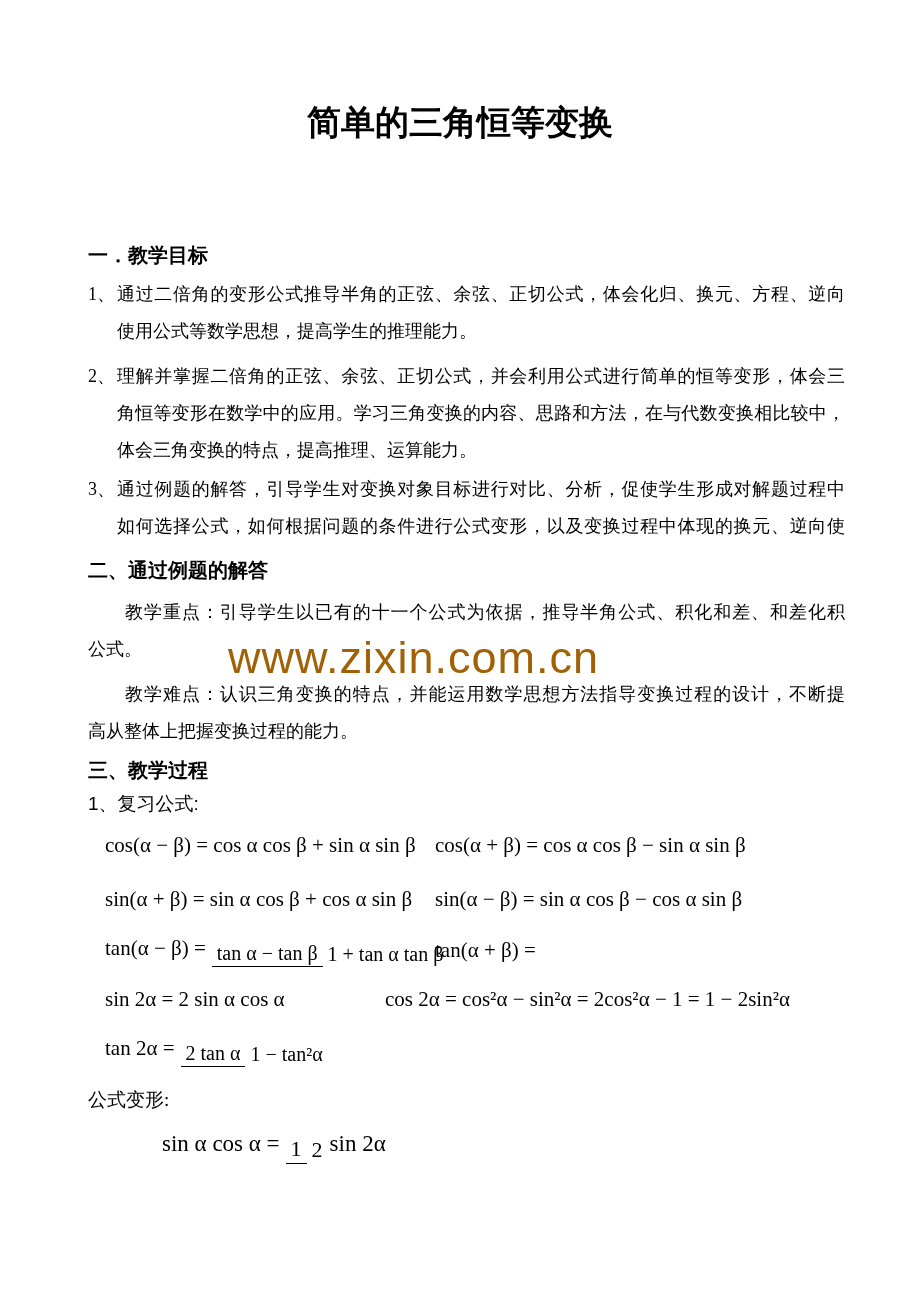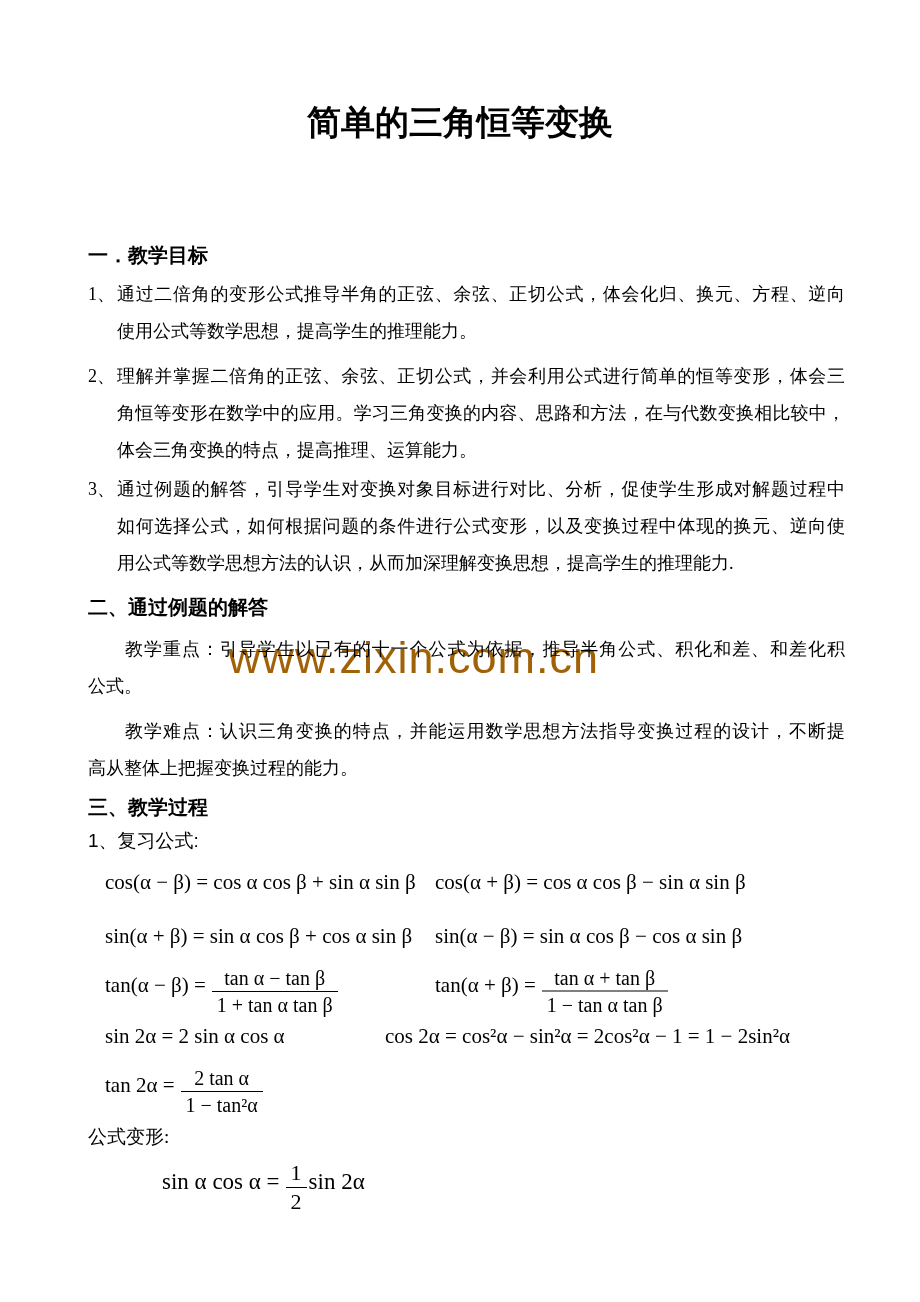--- a/index.html
+++ b/index.html
@@ -78,21 +78,21 @@
   .row-b { margin-top: 14px; }
   .row-c { margin-top: 2px; height: 56px; display: flex; align-items: center; }
   .row-d { margin-top: 2px; }
   .row-e { margin-top: 2px; height: 56px; display: flex; align-items: center; }
   .row-f { margin-top: 0; height: 56px; display: flex; align-items: center; padding-left: 74px; }
   .col-right { position: absolute; left: 347px; top: 0; }
   .row-c .col-right { top: 50%; transform: translateY(-50%); }
   .row-d .col-right { left: 297px; }
   .frac {
     display: inline-flex;
-    flex-direction: column;
+    flex-direction: row;
     vertical-align: middle;
     text-align: center;
     margin: 8px 2px 0 6px;
     font-size: 20px;
     line-height: 24px;
   }
   .frac .num { border-bottom: 1.6px solid #000; padding: 0 5px 1px; }
   .frac .den { padding: 1px 5px 0; }
   .label-line { font-size: 19px; line-height: 37px; margin-top: 3px; }
   .math-big { font-size: 23px; }
@@ -122,21 +122,20 @@
         <span class="marker">2、</span>
         <div class="body-line fill">理解并掌握二倍角的正弦、余弦、正切公式，并会利用公式进行简单的恒等变形，体会三</div>
         <div class="body-line fill">角恒等变形在数学中的应用。学习三角变换的内容、思路和方法，在与代数变换相比较中，</div>
         <div class="body-line">体会三角变换的特点，提高推理、运算能力。</div>
       </div>
 
       <div class="num-para p-obj3">
         <span class="marker">3、</span>
         <div class="body-line fill">通过例题的解答，引导学生对变换对象目标进行对比、分析，促使学生形成对解题过程中</div>
         <div class="body-line fill">如何选择公式，如何根据问题的条件进行公式变形，以及变换过程中体现的换元、逆向使</div>
-        <div class="body-line">用公式等数学思想方法的认识，从而加深理解变换思想，提高学生的推理能力.</div>
       </div>
 
       <h2 class="sec-heading h-keypoints">二、通过例题的解答</h2>
 
       <div class="plain-para p-focus">
         <div class="body-line fill first-indent">教学重点：引导学生以已有的十一个公式为依据，推导半角公式、积化和差、和差化积</div>
         <div class="body-line">公式。</div>
       </div>
 
       <div class="plain-para p-diff">
@@ -159,24 +158,21 @@
       </div>
 
       <div class="formula-row row-c">
         <span class="math">
           <span>tan(α − β) =</span><span class="frac">
               <span class="num">tan α − tan β</span>
               <span class="den">1 + tan α tan β</span>
             </span>
         </span>
         <span class="math col-right">
-          <span>tan(α + β) =</span><span class="frac">
-              <span class="num">tan α + tan β</span>
-              <span class="den">1 − tan α tan β</span>
-            </span>
+          <span>tan(α + β) =</span>
         </span>
       </div>
 
       <div class="formula-row simple-row row-d">
         <span class="math">sin 2α = 2 sin α cos α</span>
         <span class="math col-right simple-row">cos 2α = cos²α − sin²α = 2cos²α − 1 = 1 − 2sin²α</span>
       </div>
 
       <div class="formula-row row-e">
         <span class="math">

